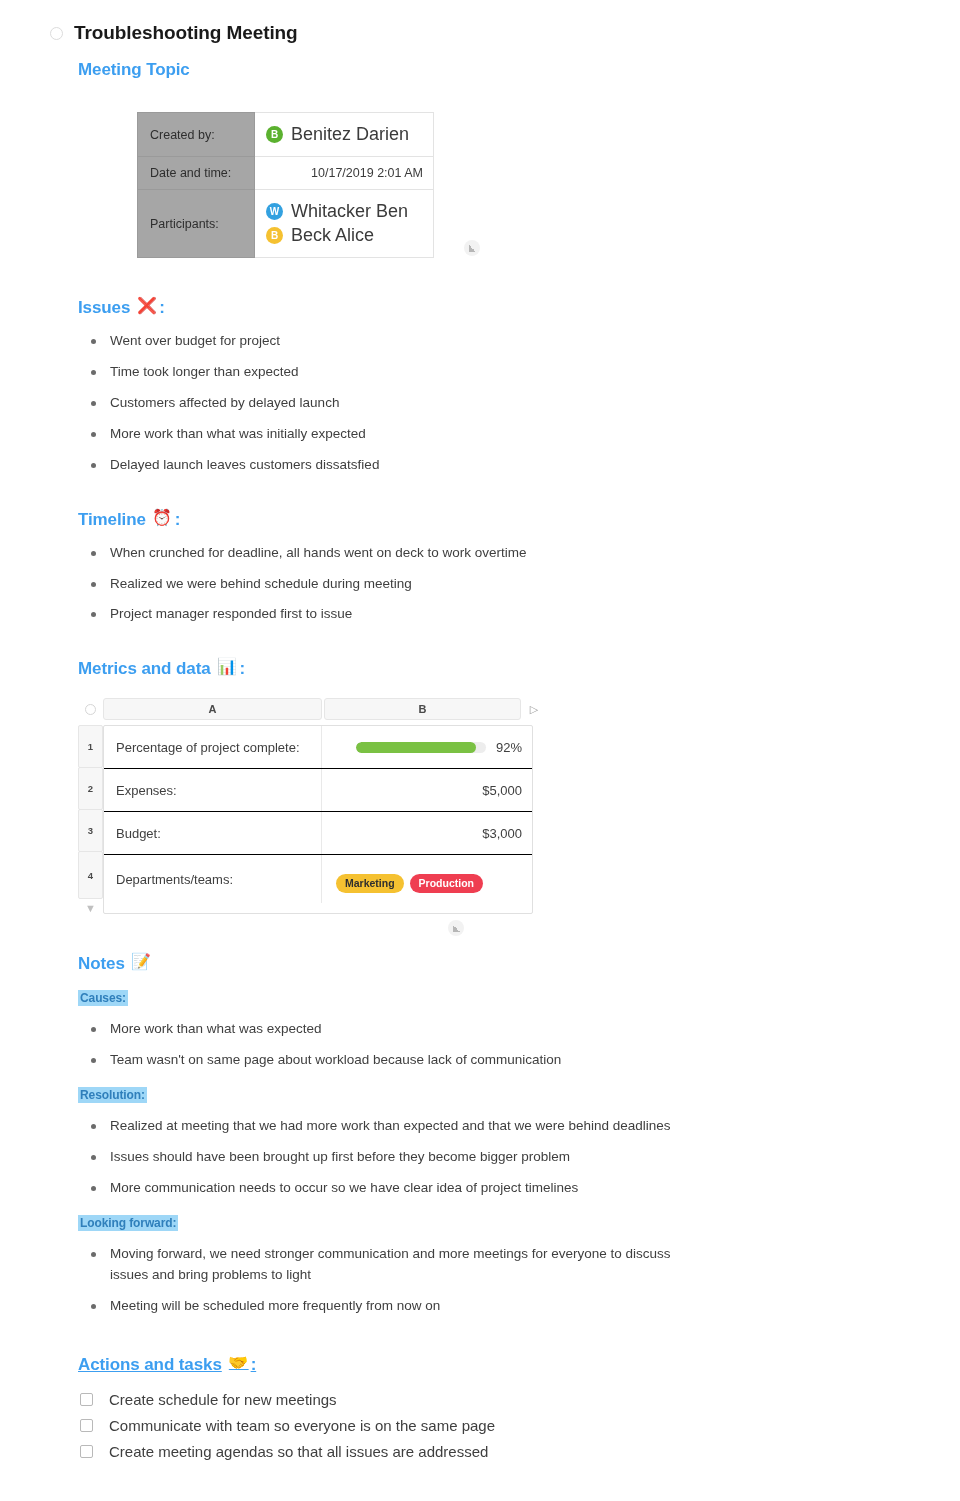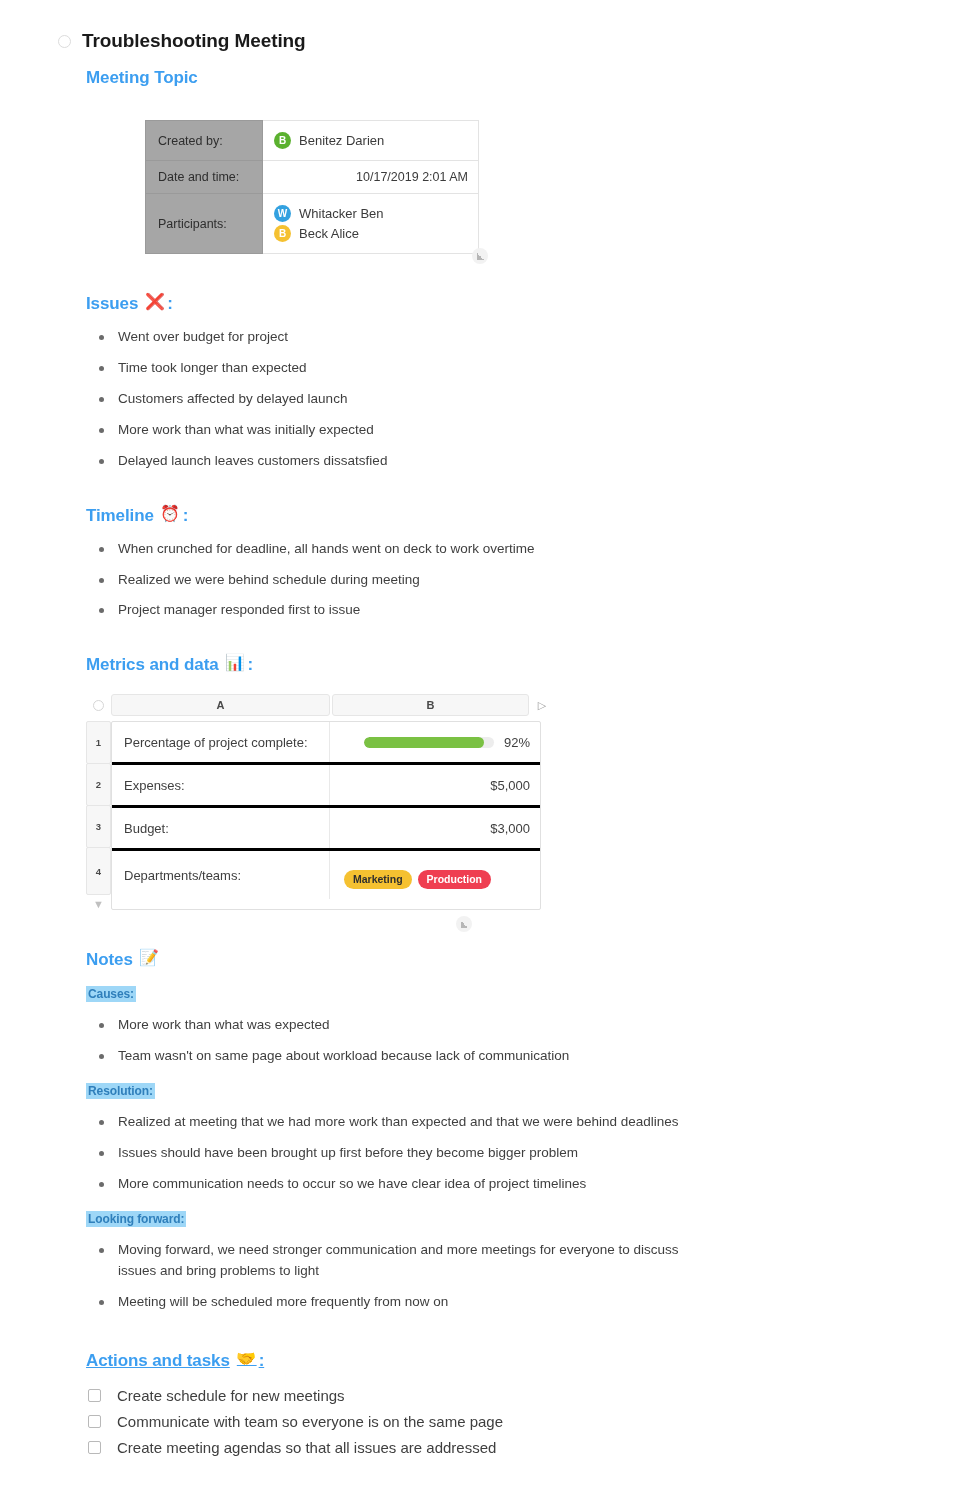--- a/index.html
+++ b/index.html
@@ -12,21 +12,21 @@
   body {
     font-family: "Liberation Sans", sans-serif;
     color: #333333;
     -webkit-font-smoothing: antialiased;
   }
   .page {
     position: relative;
     width: 960px;
     min-height: 1501px;
     background: #ffffff;
-    padding: 8px;
+    padding: 0;
     overflow: hidden;
   }
 
   
   .title-row {
     display: flex;
     align-items: center;
     padding: 28px 0 0 50px;
     height: 38px;
   }
@@ -66,21 +66,21 @@
   .heading .colon { color: #3c9ef0; }
 
   
   .info-wrap {
     position: relative;
     padding: 0 0 0 137px;
     margin-top: 32px;
   }
   table.info {
     border-collapse: collapse;
-    width: 334px;
+    width: 297px;
     table-layout: fixed;
   }
   table.info td {
     border: 1px solid #e3e3e3;
     font-size: 12.5px;
     color: #3b3b3b;
     vertical-align: middle;
   }
   table.info td.label {
     background: #a6a6a6;
@@ -106,21 +106,21 @@
     border-radius: 50%;
     color: #ffffff;
     font-size: 10px;
     font-weight: bold;
     display: flex;
     align-items: center;
     justify-content: center;
     flex: none;
     margin-right: 8px;
   }
-  .person-name { font-size: 13px; color: #3b3b3b; }
+  .person-name { font-size: 18px; color: #3b3b3b; }
   .resize-handle {
     position: absolute;
     width: 16px;
     height: 16px;
     border-radius: 50%;
     background: #f2f2f2;
     display: flex;
     align-items: center;
     justify-content: center;
   }
@@ -224,21 +224,21 @@
     align-items: center;
     justify-content: center;
     border-radius: 2px;
     margin-bottom: -1px;
   }
   .grid {
     flex: 1;
     border: 1px solid #e0e0e0;
     border-radius: 2px;
   }
-  .grid-row { display: flex; border-bottom: 3px solid #000000; }
+  .grid-row { display: flex; border-bottom: 1px solid #000000; }
   .grid-row:last-child { border-bottom: none; }
   .cell-a {
     width: 218px;
     flex: none;
     border-right: 1px solid #e9e9e9;
     padding: 0 12px;
     display: flex;
     align-items: center;
     font-size: 13px;
     color: #3f3f3f;

